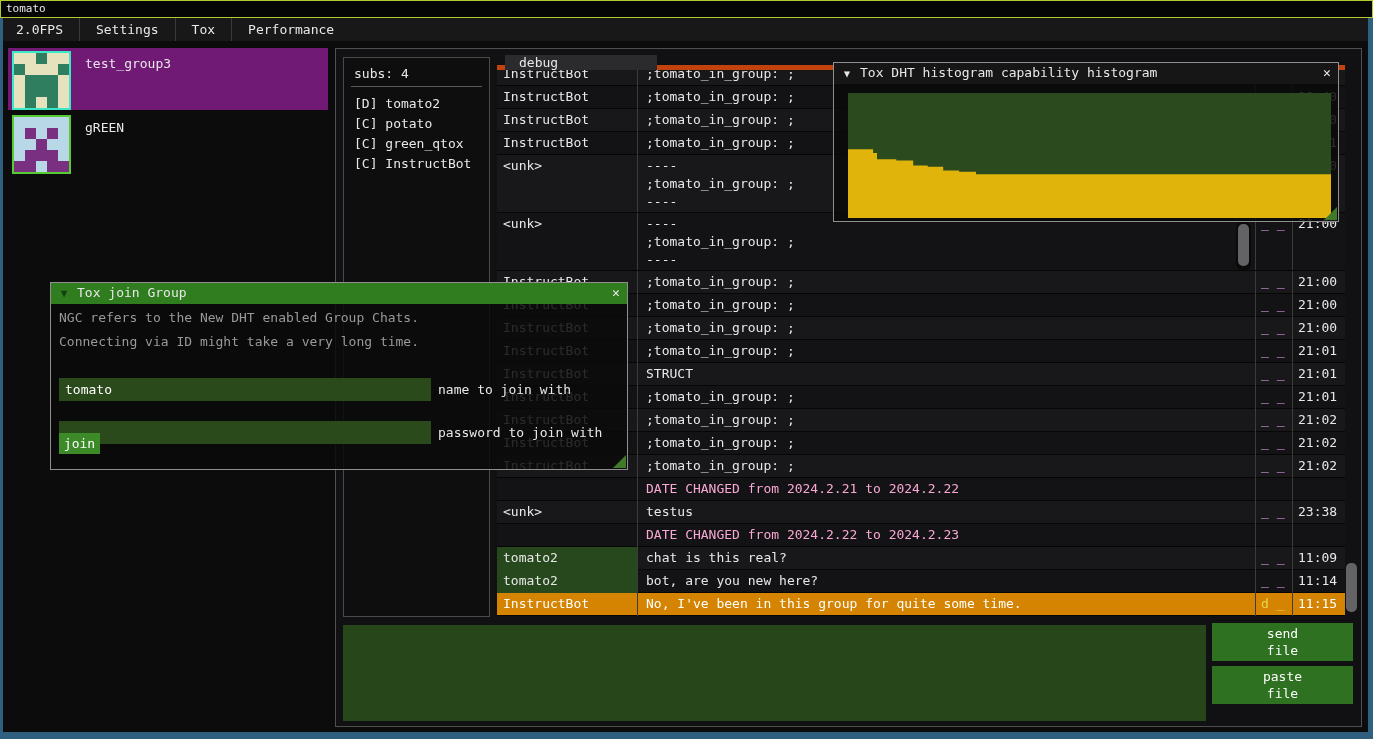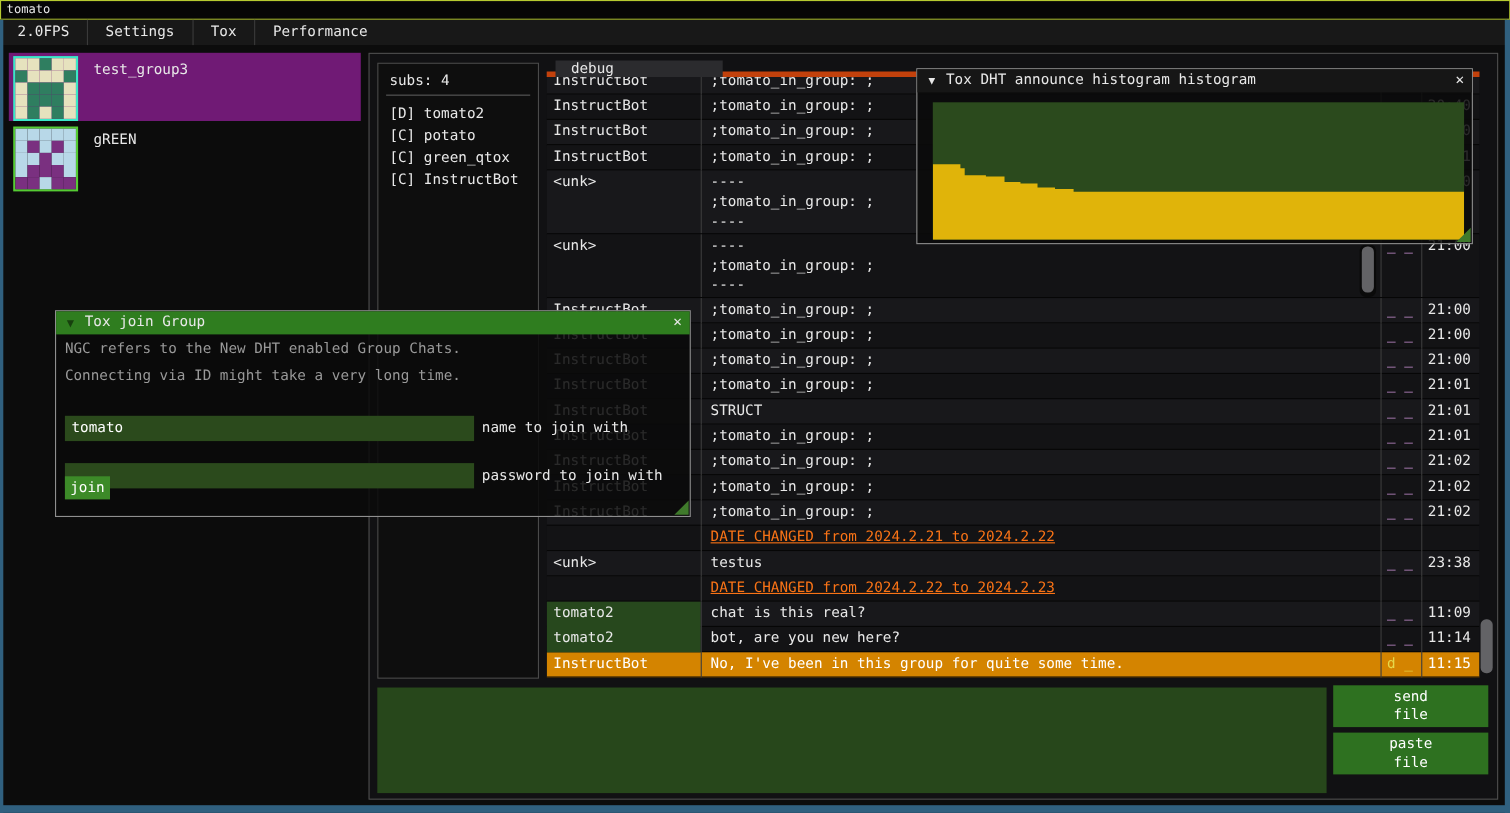--- a/index.html
+++ b/index.html
@@ -35,21 +35,21 @@
   
   #chat-table{left:497px;top:70px;width:848px;height:550px;overflow:hidden;}
   .crow{display:flex;width:848px;border-bottom:1px solid #060606;box-sizing:border-box;}
   .crow.bgA{background:#18181b;} .crow.bgB{background:#131315;}
   .cell{box-sizing:border-box;overflow:hidden;white-space:nowrap;}
   .c-name{width:140px;padding-left:6px;}
   .c-msg {width:618px;padding-left:8px;border-left:1px solid #3c3c3c;}
   .c-flag{width:37px;padding-left:5px;border-left:1px solid #3c3c3c;color:#f0abfc;}
   .c-time{width:53px;padding-left:5px;border-left:1px solid #3c3c3c;}
   .h1{line-height:22px;height:23px;}
-  .crow.date .c-msg{color:#f97316;text-decoration:underline;}
+  .crow.date .c-msg{color:#f9a8d4;}
   .crow.self .c-name{background:#27481d;}
   .crow.hl{background:#d48400;color:#ffffff;}
   .crow.hl .c-flag{color:#e6d84a;}
   .mline{line-height:18px;padding-top:2px;white-space:pre;}
 
   
   .sb-track{background:#0a0a0a;border-radius:6px;}
   .sb-thumb{background:#636366;border-radius:5px;}
 
   
@@ -320,21 +320,21 @@
 
   <textarea class="abs" id="composer" value="" style=""></textarea>
   <div class="abs file-btn" style="top:623px;">send
 file</div>
   <div class="abs file-btn" style="top:666px;">paste
 file</div>
 
   <div class="abs fwin" id="hist-window">
     <div class="ftitle">
       <span class="arrow">▼</span>
-      <span class="ttl">Tox DHT announce histogram histogram</span>
+      <span class="ttl">Tox DHT histogram capability histogram</span>
       <span class="fclose">✕</span>
     </div>
     <div id="hist-plot" style="background: rgb(43, 74, 29);"><svg width="483" height="125">
           <polygon points="0.0,125.0 0.0,56.3 25.1,56.3 25.1,60.0 29.0,60.0 29.0,66.3 48.3,66.3 48.3,67.5 65.2,67.5 65.2,72.5 79.7,72.5 79.7,73.8 95.2,73.8 95.2,77.5 111.1,77.5 111.1,78.8 128.0,78.8 128.0,81.3 483.0,81.3 483.0,125.0" fill="#e0b40a"></polygon>
         </svg></div>
     <div class="grip"></div>
   </div>
 
   <div class="abs fwin" id="join-window">
     <div class="ftitle">

